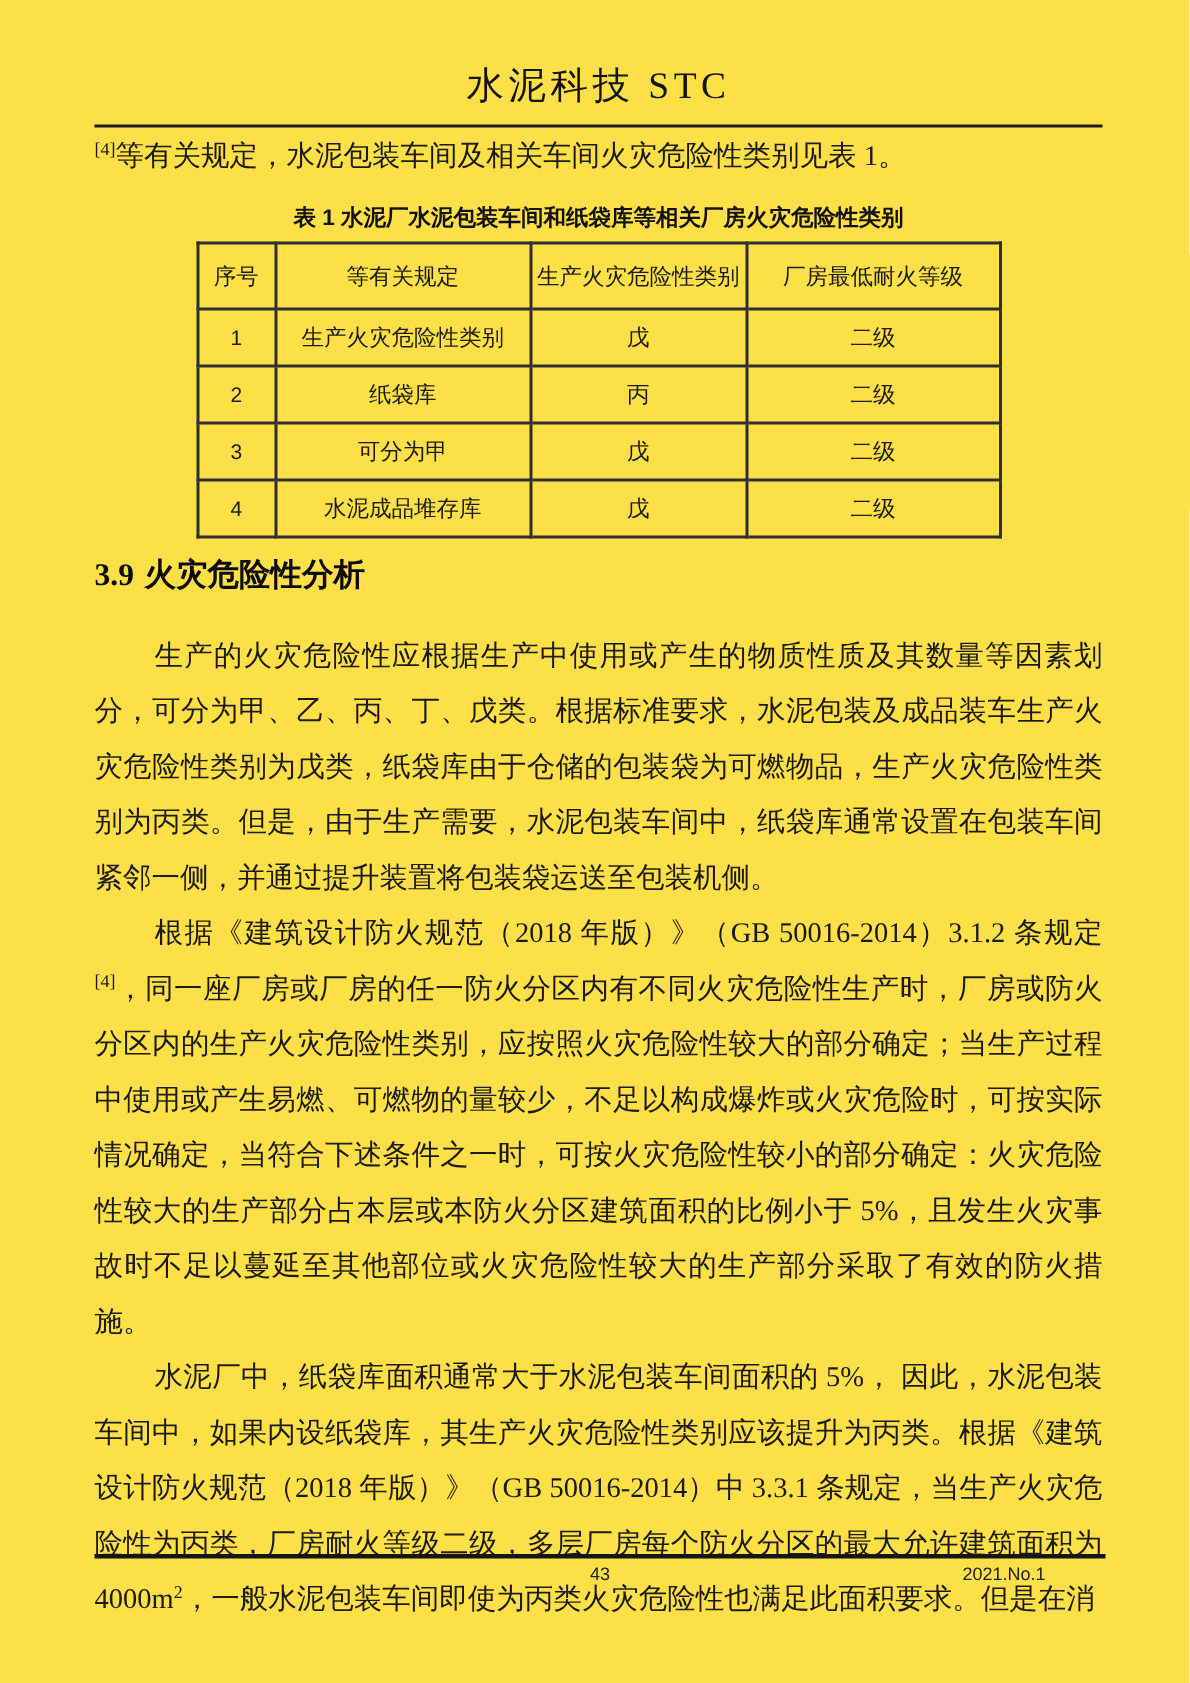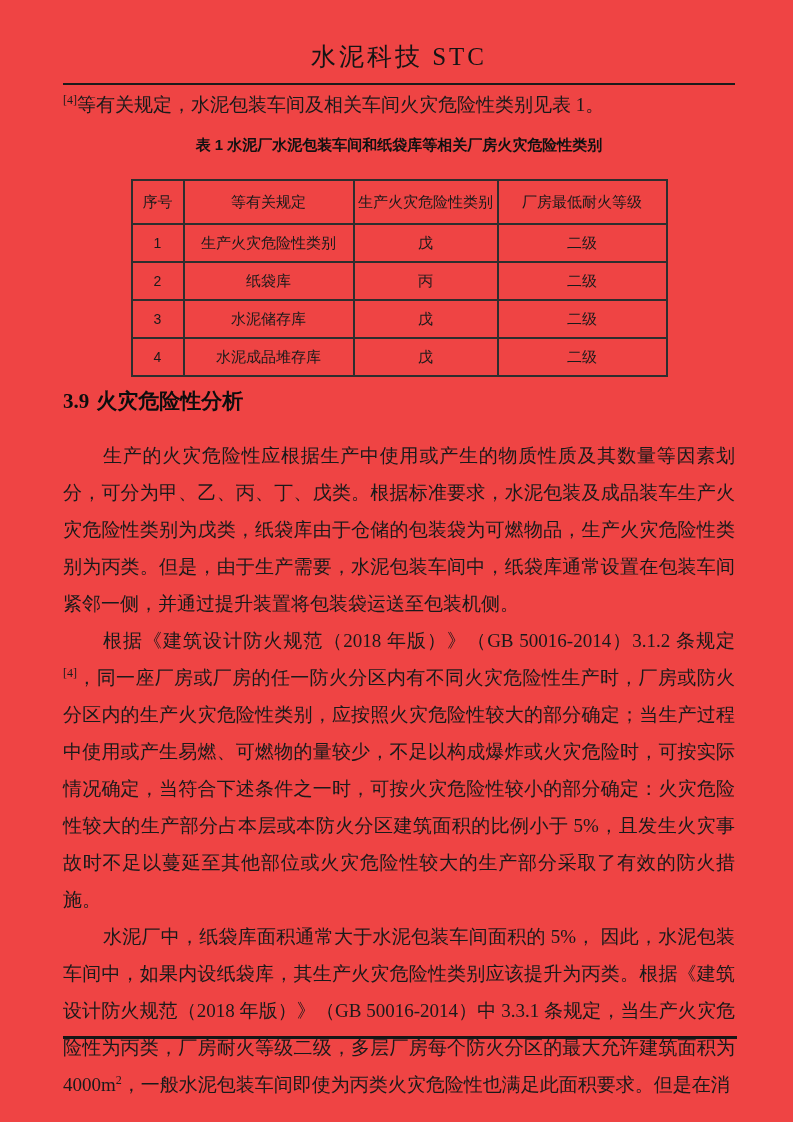--- a/index.html
+++ b/index.html
@@ -1,20 +1,20 @@
 <!DOCTYPE html>
 <html><head>
 <meta charset="utf-8">
 <style>
   html, body { margin: 0; padding: 0; background: #ffffff; }
   .page {
     position: relative;
     width: 793px;
     height: 1122px;
-    background: #ef4444;
+    background: #fde047;
     color: #1a1a1a;
     font-family: "Liberation Serif", "DejaVu Serif", serif;
     overflow: hidden;
     box-sizing: border-box;
   }
   .content { padding: 0 58px 0 63px; }
 
   .journal-header {
     padding-top: 40px;
     text-align: center;
@@ -46,21 +46,21 @@
     text-align: center;
     font-family: "Liberation Sans", "DejaVu Sans", sans-serif;
     font-weight: bold;
     font-size: 15px;
     color: #111;
   }
   table.hazard {
     border-collapse: collapse;
     table-layout: fixed;
     width: 535px;
-    margin: 24px auto 0 auto;
+    margin: 6px auto 0 auto;
   }
   table.hazard th, table.hazard td {
     border: 2px solid #2e2e2e;
     text-align: center;
     vertical-align: middle;
     font-weight: normal;
     padding: 0 2px;
     overflow: hidden;
   }
   table.hazard thead th { height: 42px; font-size: 15px; }
@@ -147,21 +147,21 @@
             <td>二级</td>
           </tr>
           <tr>
             <td class="num-cell">2</td>
             <td>纸袋库</td>
             <td>丙</td>
             <td>二级</td>
           </tr>
           <tr>
             <td class="num-cell">3</td>
-            <td>水泥储存库</td>
+            <td>可分为甲</td>
             <td>戊</td>
             <td>二级</td>
           </tr>
           <tr>
             <td class="num-cell">4</td>
             <td>水泥成品堆存库</td>
             <td>戊</td>
             <td>二级</td>
           </tr>
         </tbody>
@@ -173,14 +173,18 @@
 
     <div class="paragraphs">
         <p>生产的火灾危险性应根据生产中使用或产生的物质性质及其数量等因素划分，可分为甲、乙、丙、丁、戊类。根据标准要求，水泥包装及成品装车生产火灾危险性类别为戊类，纸袋库由于仓储的包装袋为可燃物品，生产火灾危险性类别为丙类。但是，由于生产需要，水泥包装车间中，纸袋库通常设置在包装车间紧邻一侧，并通过提升装置将包装袋运送至包装机侧。</p>
         <p>根据《建筑设计防火规范（2018 年版）》（GB 50016-2014）3.1.2 条规定<sup class="ref">[4]</sup>，同一座厂房或厂房的任一防火分区内有不同火灾危险性生产时，厂房或防火分区内的生产火灾危险性类别，应按照火灾危险性较大的部分确定；当生产过程中使用或产生易燃、可燃物的量较少，不足以构成爆炸或火灾危险时，可按实际情况确定，当符合下述条件之一时，可按火灾危险性较小的部分确定：火灾危险性较大的生产部分占本层或本防火分区建筑面积的比例小于 5%，且发生火灾事故时不足以蔓延至其他部位或火灾危险性较大的生产部分采取了有效的防火措施。</p>
         <p>水泥厂中，纸袋库面积通常大于水泥包装车间面积的 5%， 因此，水泥包装车间中，如果内设纸袋库，其生产火灾危险性类别应该提升为丙类。根据《建筑设计防火规范（2018 年版）》（GB 50016-2014）中 3.3.1 条规定，当生产火灾危险性为丙类，厂房耐火等级二级，多层厂房每个防火分区的最大允许建筑面积为4000m<sup class="ref">2</sup>，一般水泥包装车间即使为丙类火灾危险性也满足此面积要求。但是在消</p>
       </div>
   </div>
 
   <div class="page-footer">
     <div class="footer-rule"></div>
+    <div class="footer-row">
+      <span class="page-num">43</span>
+      <span class="issue">2021.No.1</span>
+    </div>
   </div>
 </div>
 
 </body></html>

